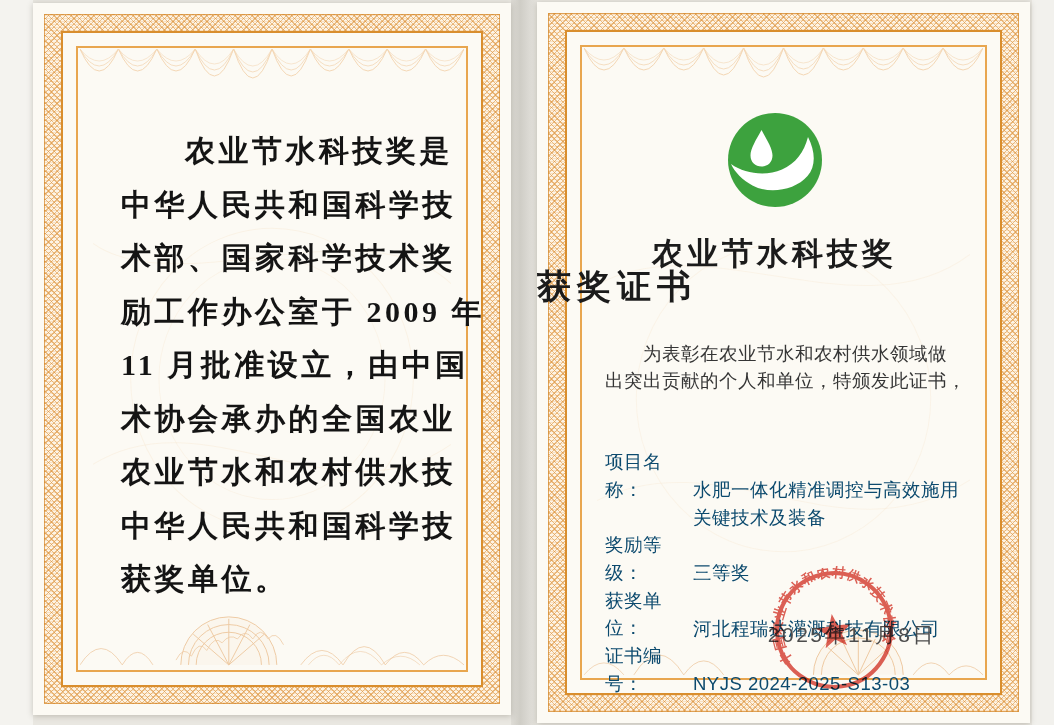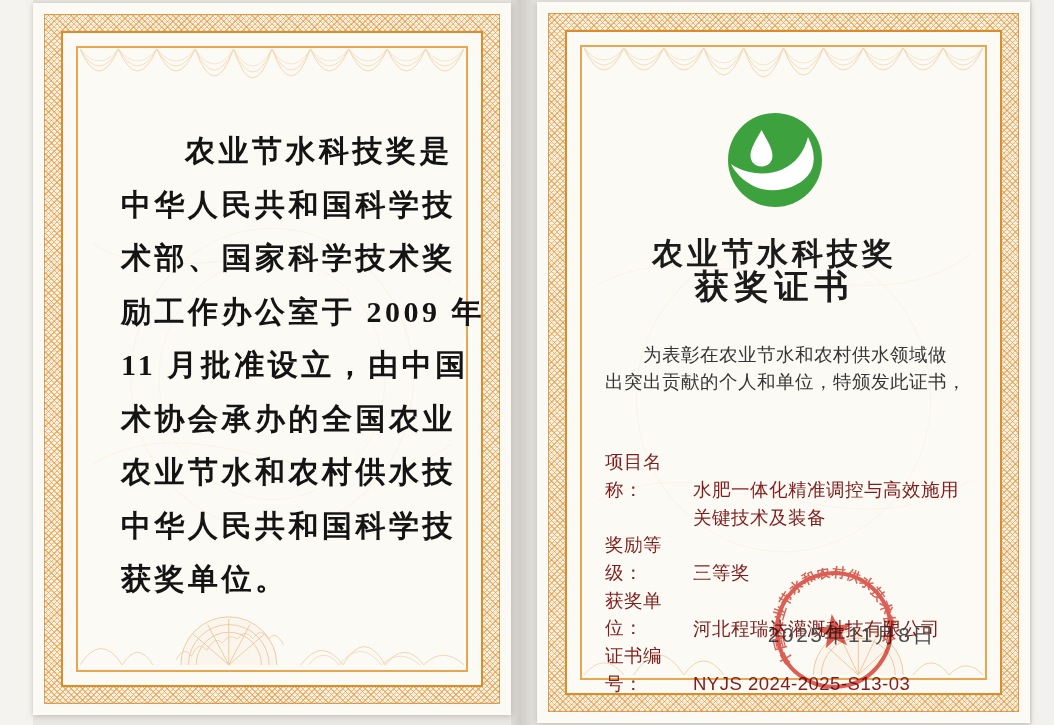--- a/index.html
+++ b/index.html
@@ -60,30 +60,30 @@
 
   
   .logo-wrap { position:absolute; left:188px; top:108px; width:100px; height:100px; }
   .logo-wrap svg { width:100%; height:100%; display:block; }
 
   .cert-title-1 {
     position:absolute; left:0; right:18px; top:221px; text-align:center;
     font-size:31px; font-weight:700; letter-spacing:4px; color:#1b1b1b;margin-top:10px;
   }
   .cert-title-2 {
-    position:absolute; left:0; right:18px; top:262px; text-align:center;
+    position:absolute; left:0; right:18px; top:262px; text-align:left;
     font-size:34px; font-weight:800; letter-spacing:6px; color:#1b1b1b;
   }
   .intro {
     position:absolute; left:68px; top:339px; width:362px;
-    font-size:18.5px; line-height:27px; letter-spacing:.5px; color:#353535;
+    font-size:18.5px; line-height:27px; letter-spacing:.5px; color:#353535;font-family:Liberation Serif, serif;
   }
   .intro .line-indent { padding-left:38px; }
 
-  .fields { position:absolute; left:68px; top:446px; font-size:18.5px; line-height:27.5px; color:#7f1d1d; }
+  .fields { position:absolute; left:68px; top:446px; font-size:18.5px; line-height:27.5px; color:#0c4a6e; }
   .frow   { display:flex; align-items:flex-start; }
   .flabel { width:88px; flex:none; letter-spacing:.5px; }
   .fvalue { width:278px; word-break:break-all; letter-spacing:.5px;margin-top:28px; }
 
   .cert-date {
     position:absolute; left:193px; top:619px; width:206px; text-align:right;
     font-size:21px; letter-spacing:2.5px; color:#4c4c4c;
   }
   .seal {
     position:absolute; left:234px; top:565px; width:126px; height:126px;

